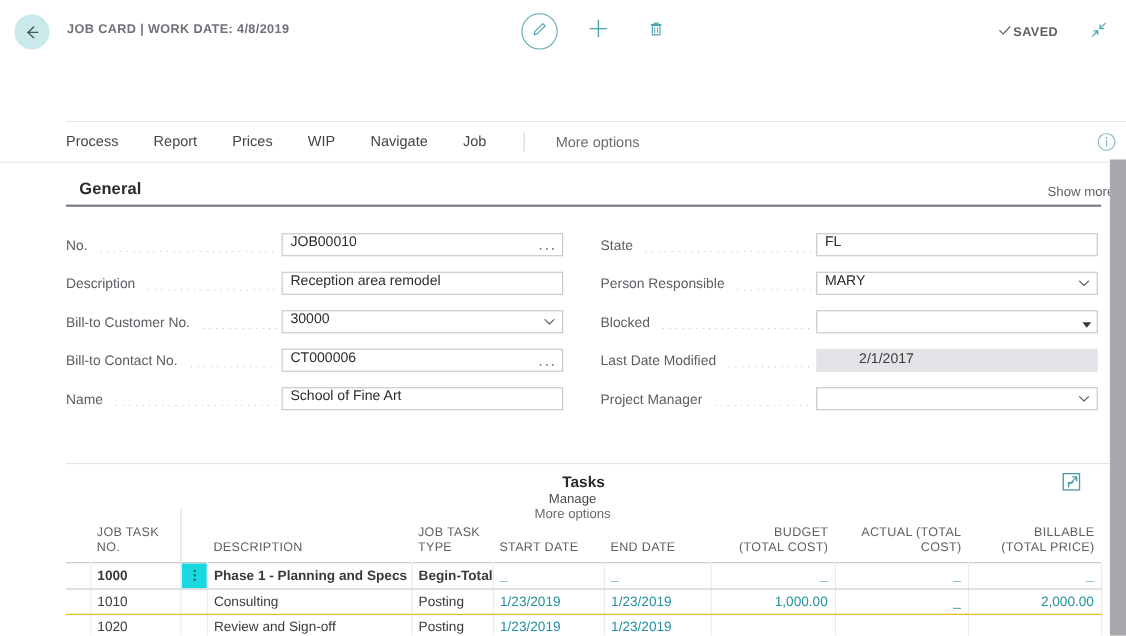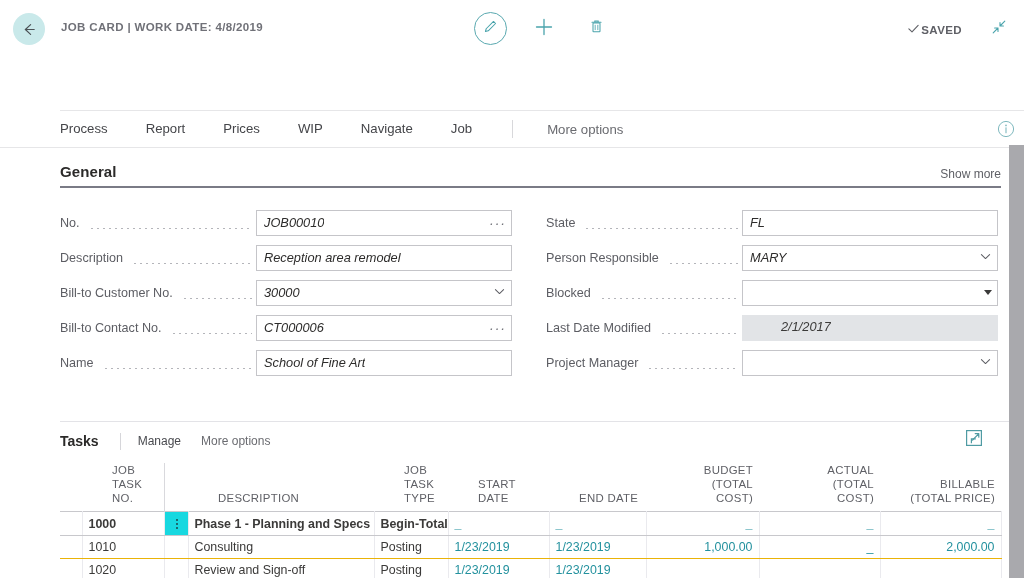--- a/index.html
+++ b/index.html
@@ -117,21 +117,21 @@
     width: 1024px; height: 36px;
     display: flex;
     align-items: center;
   }
   .menu-items {
     position: absolute;
     left: 60px; top: 0;
     height: 36px;
     display: flex;
     align-items: center;
-    gap: 10px;
+    gap: 4px;
   }
   .menu-item {
     font-size: 13.2px;
     color: #444549;
     padding: 0 14px;
     height: 36px;
     line-height: 36px;
     cursor: pointer;
     white-space: nowrap;
   }
@@ -157,21 +157,21 @@
   .menubar-rule {
     position: absolute;
     left: 0; top: 147px;
     width: 1024px; height: 1px;
     background: #e6e6e8;
   }
 
   
   .section-head {
     position: absolute;
-    left: 60px; top: 163px;
+    left: 72px; top: 163px;
     width: 941px;
   }
   .section-title {
     font-size: 15px;
     font-weight: bold;
     color: #2b2a29;
     letter-spacing: 0.1px;
   }
   .show-more {
     position: absolute;
@@ -215,27 +215,26 @@
     min-width: 6px;
     background-image: radial-gradient(circle, #b4b5ba 0.8px, transparent 0.9px);
     background-size: 6px 12px;
     background-position: 0 6px;
     background-repeat: repeat-x;
   }
   .field-ctrl {
     position: relative;
     flex: none;
     width: 256px;
-    height: 26px;
+    height: 21px;
     border: 1px solid #c5c5c9;
     background: #ffffff;
     display: flex;
-    align-items: flex-start;
+    align-items: flex-end;
     cursor: text;
-    font-style: italic;
   }
   .field-ctrl.readonly {
     border: none;
     background: #e2e4e7;
     cursor: default;
   }
   .field-val {
     font-size: 12.8px;
     color: #2d2c2b;
     padding-left: 7px;
@@ -276,20 +275,21 @@
   }
 
   
   .tasks-head {
     position: absolute;
     left: 60px; top: 430px;
     width: 941px;
     height: 22px;
     display: flex;
     align-items: center;
+    flex-direction: column;
   }
   .tasks-title {
     font-size: 14px;
     font-weight: bold;
     color: #2b2a29;
   }
   .tasks-sep {
     width: 1px; height: 17px;
     background: #d6d6da;
     margin: 0 17px 0 21px;
@@ -324,21 +324,21 @@
     font-weight: normal;
     color: #5f6066;
     letter-spacing: 0.3px;
     vertical-align: bottom;
     padding: 0 6px 6px 6px;
     height: 48px;
     border: none;
     text-align: left;
   }
   .grid th.num { text-align: right; }
-  .grid th .hl { display: block; line-height: 14px; margin-left: 24px; }
+  .grid th .hl { display: block; line-height: 14px; }
 
   .grid thead tr { border-bottom: 1px solid #c8c8cc; }
   .grid td {
     font-size: 12.4px;
     color: #3b3a39;
     padding: 0 6px;
     height: 23px;
     border-bottom: 1px solid #eab308;
     border-right: 1px solid #eaeaee;
     white-space: nowrap;

